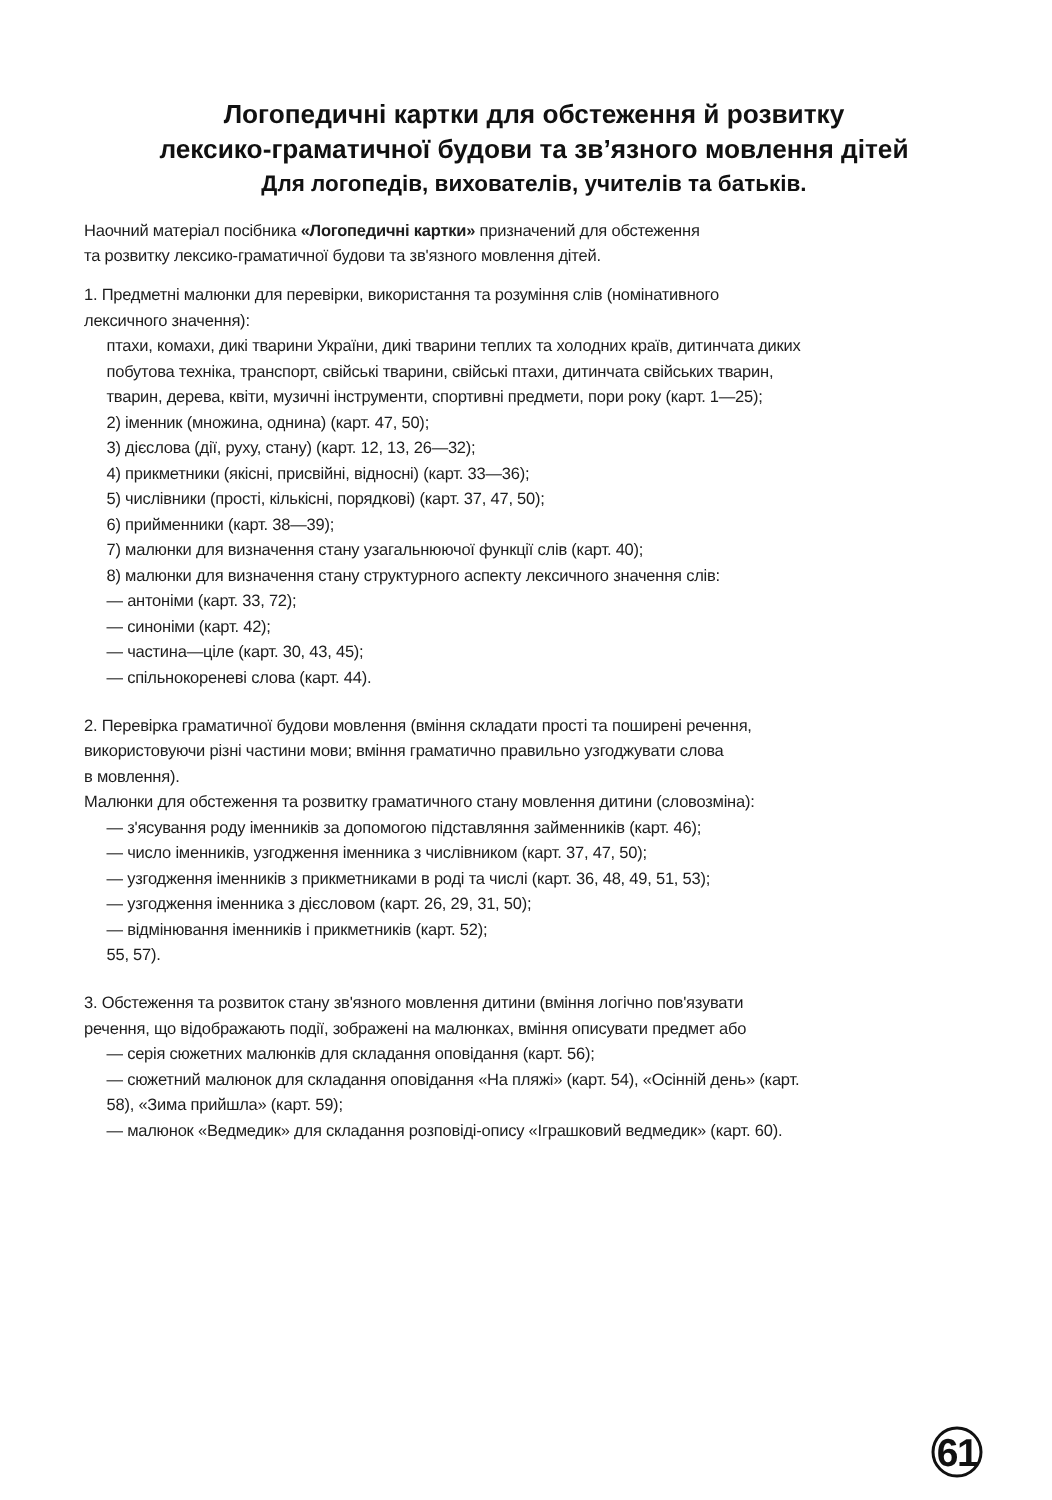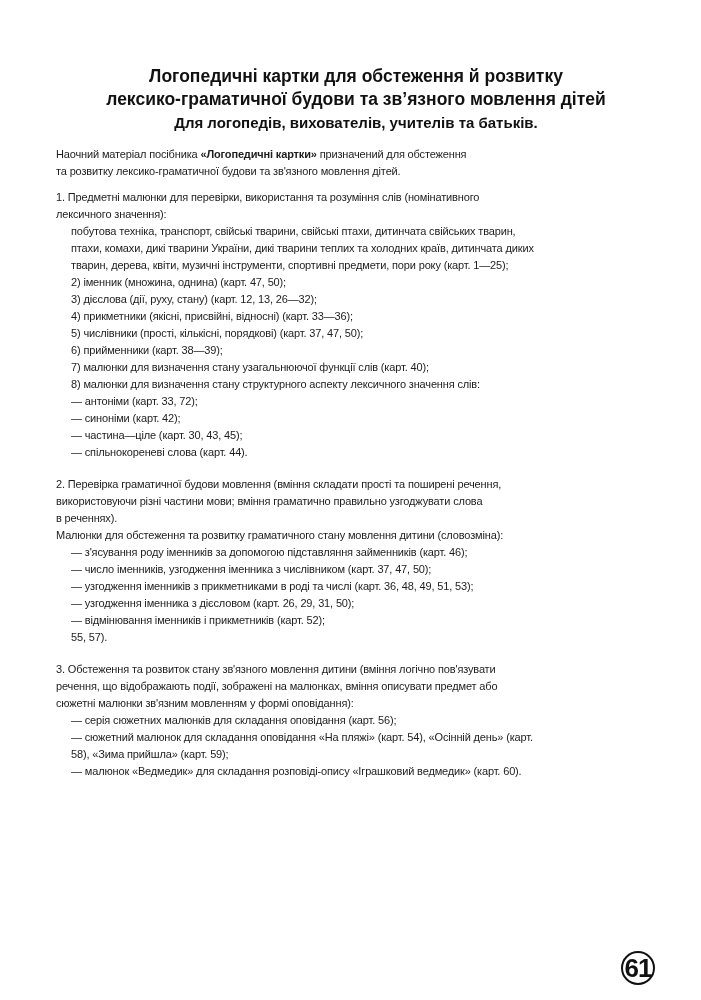--- a/index.html
+++ b/index.html
@@ -32,55 +32,54 @@
 <div class="body">
   <div>
     <span class="line"><span>Наочний матеріал посібника </span><b>«Логопедичні картки»</b><span> призначений  для обстеження</span></span>
     <span class="line">та розвитку лексико-граматичної будови та зв'язного мовлення дітей.</span>
   </div>
   <div class="gap"></div>
 
   <div>
     <span class="line">1. Предметні малюнки для перевірки, використання та розуміння слів (номінативного</span>
     <span class="line">лексичного значення):</span>
+    <span class="line ind">птахи, комахи, дикі тварини України, дикі тварини теплих та холодних країв, дитинчата диких</span>
     <span class="line ind">побутова техніка, транспорт, свійські тварини, свійські птахи, дитинчата свійських тварин,</span>
-    <span class="line ind">птахи, комахи, дикі тварини України, дикі тварини теплих та холодних країв, дитинчата диких</span>
     <span class="line ind">тварин, дерева, квіти, музичні інструменти, спортивні предмети, пори року (карт. 1—25);</span>
     <span class="line ind">2) іменник (множина, однина) (карт. 47, 50);</span>
     <span class="line ind">3) дієслова (дії, руху, стану) (карт. 12, 13, 26—32);</span>
     <span class="line ind">4) прикметники (якісні, присвійні, відносні) (карт. 33—36);</span>
     <span class="line ind">5) числівники (прості, кількісні, порядкові) (карт. 37, 47, 50);</span>
     <span class="line ind">6) прийменники (карт. 38—39);</span>
     <span class="line ind">7) малюнки для визначення стану узагальнюючої функції слів (карт. 40);</span>
     <span class="line ind">8) малюнки для визначення стану структурного аспекту лексичного значення слів:</span>
     <span class="line ind">— антоніми (карт. 33, 72);</span>
     <span class="line ind">— синоніми (карт. 42);</span>
     <span class="line ind">— частина—ціле (карт. 30, 43, 45);</span>
     <span class="line ind">— спільнокореневі слова (карт. 44).</span>
   </div>
   <div class="gap2"></div>
 
   <div>
     <span class="line">2. Перевірка граматичної будови мовлення (вміння складати прості та поширені речення,</span>
     <span class="line">використовуючи різні частини мови; вміння граматично правильно узгоджувати слова</span>
-    <span class="line">в реченнях).</span>
+    <span class="line">в мовлення).</span>
     <span class="line">Малюнки для обстеження та розвитку граматичного стану мовлення дитини (словозміна):</span>
     <span class="line ind">— з'ясування роду іменників за допомогою підставляння займенників (карт. 46);</span>
     <span class="line ind">— число іменників, узгодження іменника з числівником (карт. 37, 47, 50);</span>
     <span class="line ind">— узгодження іменників з прикметниками в роді та числі (карт. 36, 48, 49, 51, 53);</span>
     <span class="line ind">— узгодження іменника з дієсловом (карт. 26, 29, 31, 50);</span>
     <span class="line ind">— відмінювання іменників і прикметників (карт. 52);</span>
     <span class="line ind">55, 57).</span>
   </div>
   <div class="gap2"></div>
 
   <div>
     <span class="line">3. Обстеження та розвиток стану зв'язного мовлення дитини (вміння логічно пов'язувати</span>
     <span class="line">речення, що відображають події, зображені на малюнках, вміння описувати предмет або</span>
-    <span class="line">сюжетні малюнки зв'язним мовленням у формі оповідання):</span>
     <span class="line ind">— серія сюжетних малюнків для складання оповідання (карт. 56);</span>
     <span class="line ind">— сюжетний малюнок для складання оповідання «На пляжі» (карт. 54), «Осінній день» (карт.</span>
     <span class="line ind">58), «Зима прийшла» (карт. 59);</span>
     <span class="line ind">— малюнок «Ведмедик» для складання розповіді-опису «Іграшковий ведмедик» (карт. 60).</span>
   </div>
 </div>
 
 <div class="page-num">61</div>
 
 </body></html>

